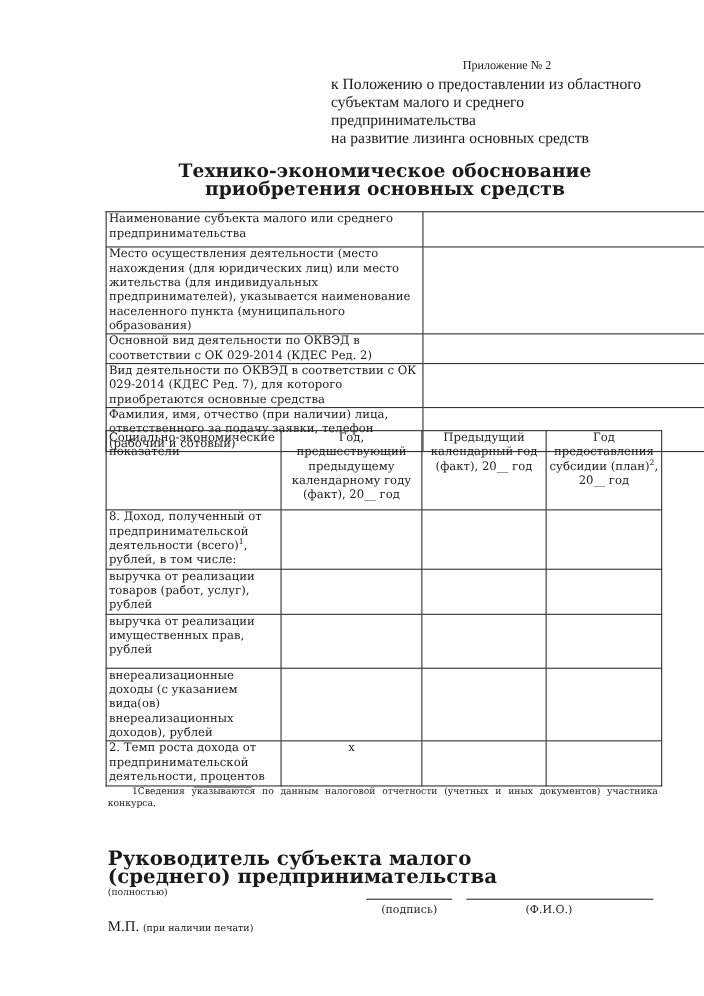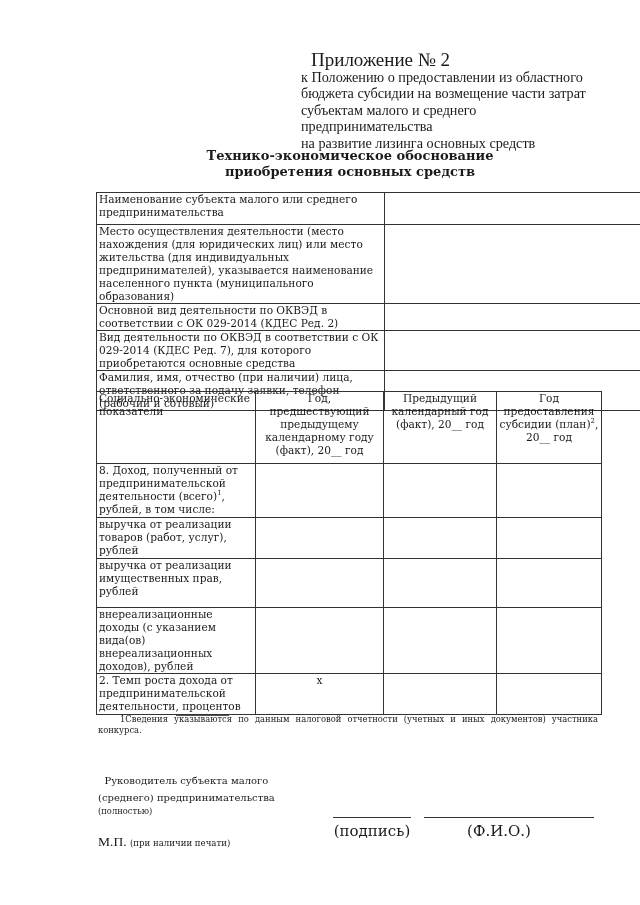--- a/index.html
+++ b/index.html
@@ -1,53 +1,52 @@
 <!DOCTYPE html>
 <html><head>
   <meta charset="utf-8">
   <style>
     html, body { margin:0; padding:0; background:#ffffff; }
     body { width:640px; height:905px; position:relative; overflow:hidden;
            font-family:"DejaVu Serif","Liberation Serif",serif; color:#1a1a1a; }
     .appendix { position:absolute; left:301px; top:52px; width:310px;
                 font-family:"Liberation Serif",serif; font-size:14.2px; line-height:16.5px; }
-    .appendix .num { text-align:left; padding-left:10px; font-size:19px; }
+    .appendix .num { text-align:center; padding-left:10px; font-size:11px; }
     .title { position:absolute; left:150px; top:148px; width:400px; text-align:center;
-             font-family:"DejaVu Serif",serif; font-weight:bold; font-size:13px; line-height:16px; }
+             font-family:"DejaVu Serif",serif; font-weight:bold; font-size:17px; line-height:16px; }
     table.grid { position:absolute; border-collapse:collapse;
                  font-family:"DejaVu Serif",serif; font-size:10.6px; line-height:13px; }
     table.grid td { border:1px solid #333; vertical-align:top; padding:0 2px 0 2px; }
     table.upper { left:96px; top:192px; width:549px; }
     table.upper td.lbl { width:283px; }
     table.lower { left:96px; top:391px; width:506px; }
     table.lower td.c { text-align:center; }
     table.lower td.c0 { width:154px; }
     table.lower td.c1 { width:123px; }
     table.lower td.c2 { width:108px; }
     sup { font-size:7px; line-height:0; }
     .sepline { position:absolute; left:176px; top:715px; width:53px; border-top:1px solid #555; }
     .footnotes { position:absolute; left:98px; top:714px; width:500px;
                  font-family:"DejaVu Serif",serif; font-size:8.4px; line-height:11px; }
     .footnotes .fn1 { text-indent:22px; text-align:justify; }
     .footnotes .fn2 { padding-left:22px; }
     .signer { position:absolute; left:98px; top:772px; font-family:"DejaVu Serif",serif;
-              font-weight:normal; font-size:10px; line-height:17px;text-align:center; }
+              font-weight:bold; font-size:18px; line-height:17px; }
     .full { position:absolute; left:98px; top:806px; font-size:8.4px; }
     .sig-line { position:absolute; top:817px; border-top:1px solid #333; }
-    .sig-cap { position:absolute; top:822px; font-size:15px; text-align:center; }
+    .sig-cap { position:absolute; top:822px; font-size:10px; text-align:center; }
     .mp { position:absolute; left:98px; top:834px; font-family:"Liberation Serif",serif; font-size:13.5px; }
     .mp small { font-family:"DejaVu Serif",serif; font-size:8.6px; }
   </style>
 </head>
 <body>
 
 <div class="appendix">
   <div class="num">Приложение № 2</div>
   <div>к Положению о предоставлении из областного</div>
-  <div>бюджета субсидии на возмещение части затрат</div>
   <div>субъектам малого и среднего предпринимательства</div>
   <div>на развитие лизинга основных средств</div>
 </div>
 
 <div class="title">
   <div>Технико-экономическое обоснование</div>
   <div>приобретения основных средств</div>
 </div>
 
 <table class="grid upper">

